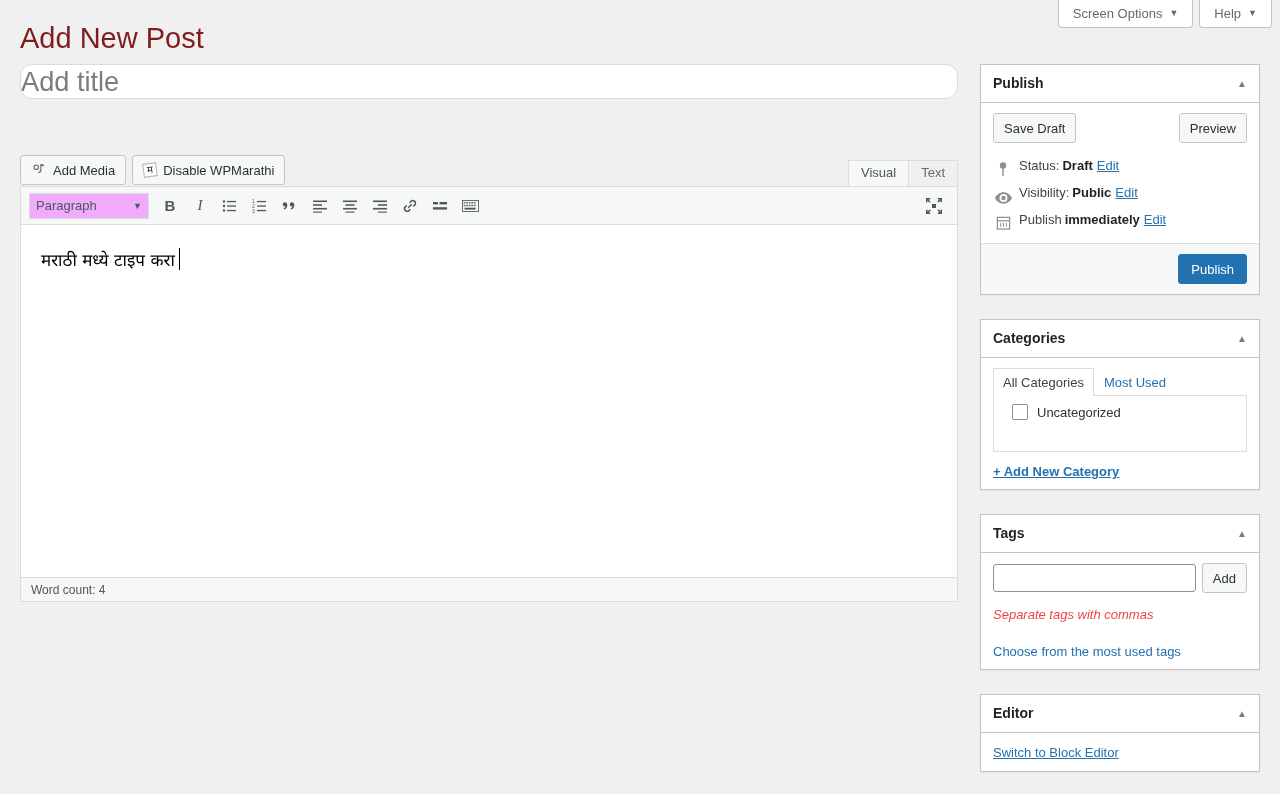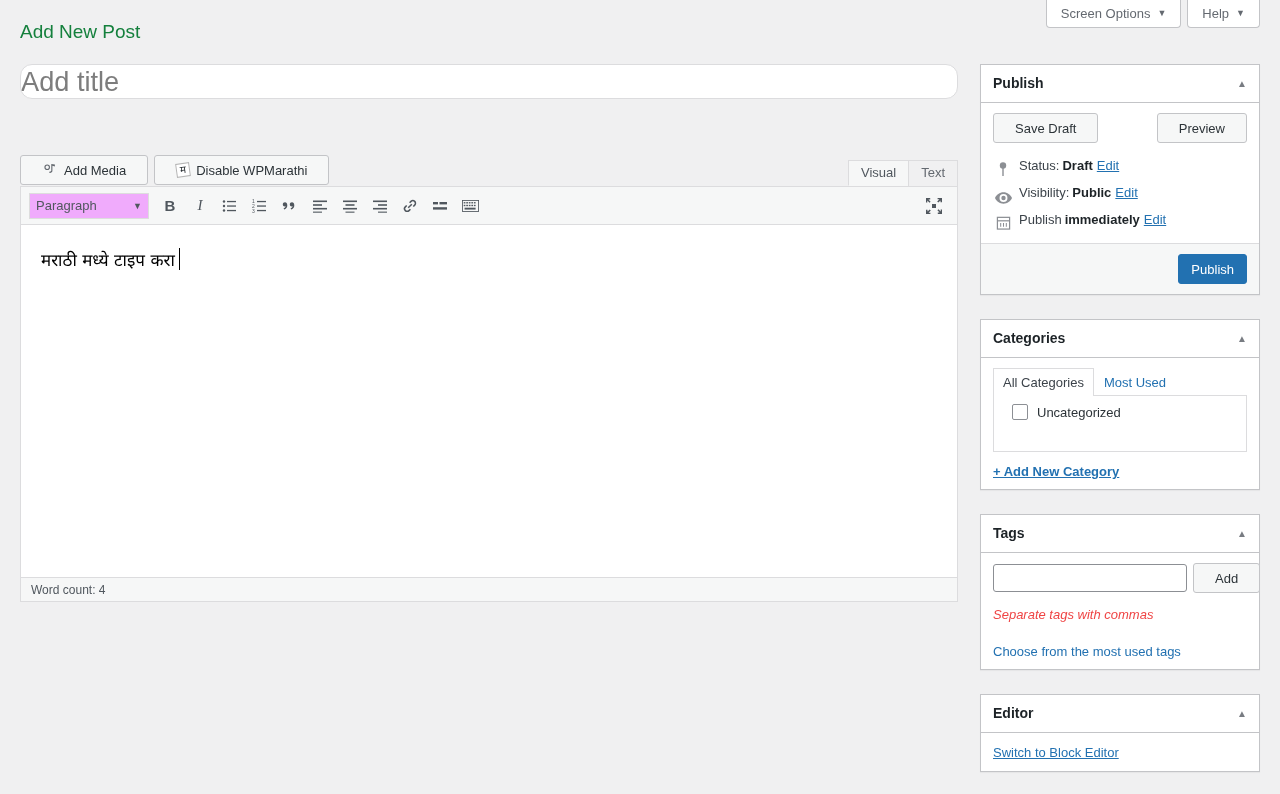--- a/index.html
+++ b/index.html
@@ -8,21 +8,21 @@
     width: 1280px; height: 794px;
     background: #f0f0f1;
     font-family: "Liberation Sans", sans-serif;
     color: #3c434a;
     -webkit-font-smoothing: antialiased;
     overflow: hidden;
   }
 
   
   .screen-meta {
-    position: absolute; top: 0; right: 20px;
+    position: absolute; top: 0; right: 8px;
     display: flex; gap: 6px; align-items: flex-start;
   }
   .meta-toggle {
     background: #fff;
     border: 1px solid #c3c4c7;
     border-top: none;
     border-radius: 0 0 4px 4px;
     height: 28px;
     padding: 0 14px;
     font-size: 13px;
@@ -32,23 +32,23 @@
     line-height: 1;
   }
   .meta-toggle .caret {
     font-size: 9px; color: #646970; position: relative; top: 0px;
   }
 
   
   .page-title {
     position: absolute;
     left: 20px; top: 20px;
-    font-size: 19px;
+    font-size: 29px;
     font-weight: 400;
-    color: #15803d;
+    color: #7f1d1d;
     line-height: 1.3;
     margin: 0;
     padding: 0;
   }
 
   
   #post-body-content {
     position: absolute;
     left: 20px; top: 64px;
     width: 938px;
@@ -86,21 +86,21 @@
   .btn {
     display: inline-flex; align-items: center; justify-content: center;
     gap: 6px;
     background: #f6f7f7;
     border: 1px solid #c3c4c7;
     border-radius: 3px;
     color: #2c3338;
     font-size: 13px;
     line-height: 1;
     height: 30px;
-    padding: 0 21px;
+    padding: 0 10px;
     cursor: pointer;
     white-space: nowrap;
   }
   .btn svg { display: block; }
 
   .marathi-glyph {
     display: inline-block;
     background: #fff;
     border: 1px solid #b5b5b5;
     font-size: 10px;

